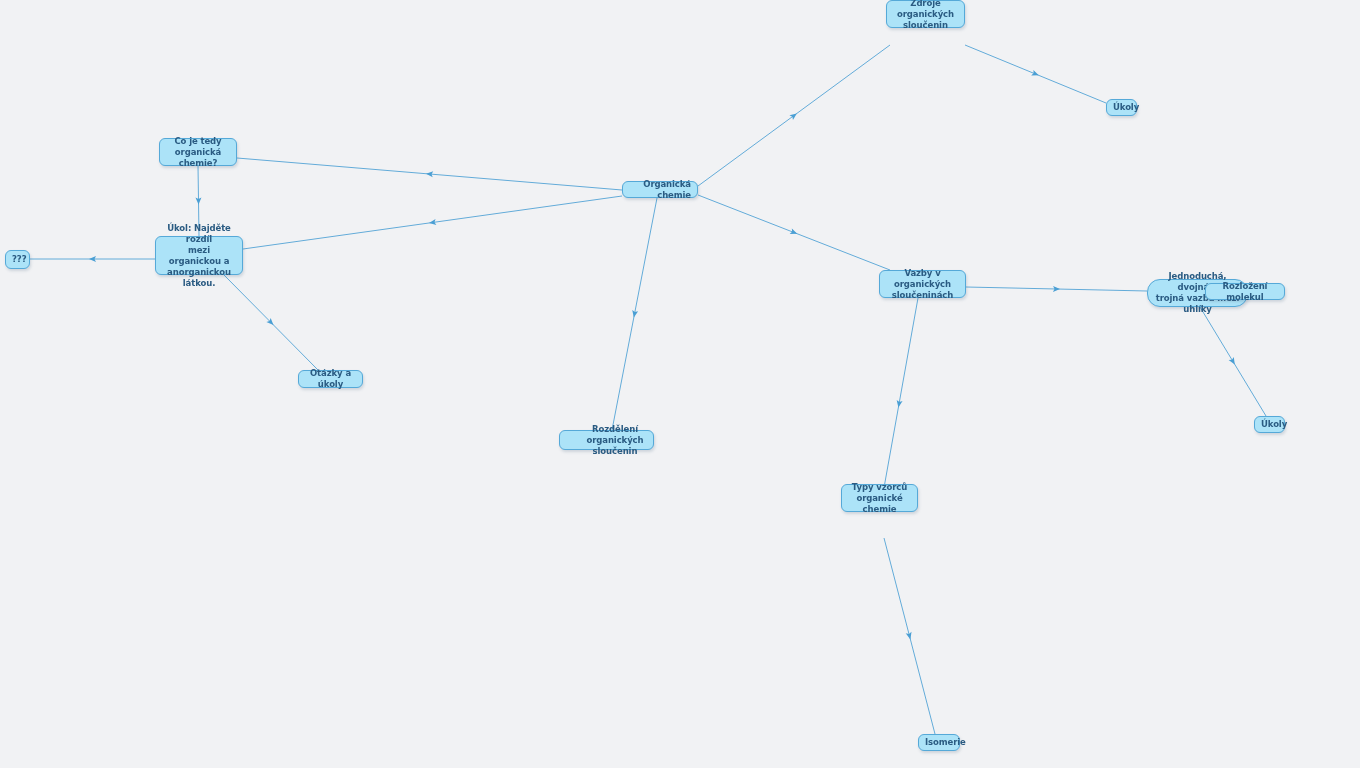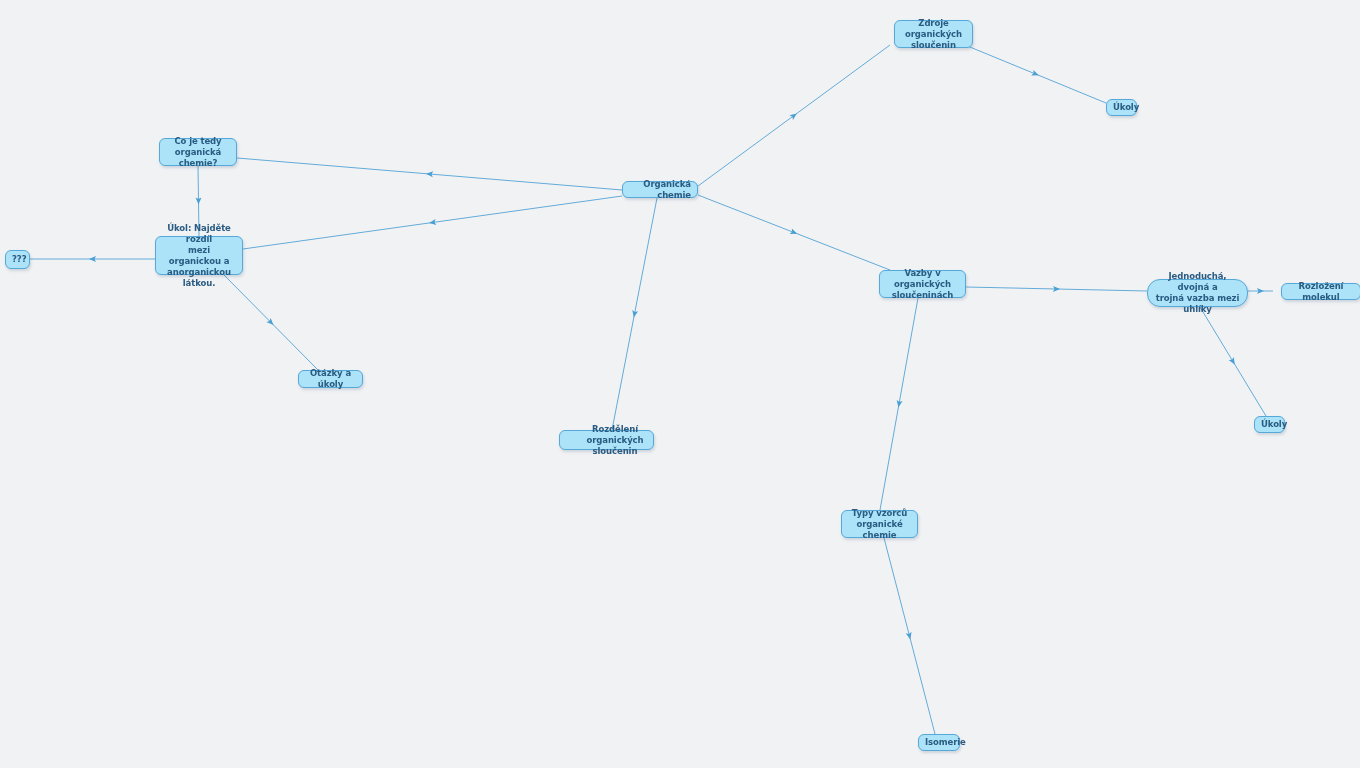--- a/index.html
+++ b/index.html
@@ -103,36 +103,36 @@
       <g>
         <line x1="918" y1="298" x2="880" y2="510" stroke="#4a9fd4" stroke-width="1" opacity="0.85"></line>
         <path d="M -3.5,-3 L 3.5,0 L -3.5,3 L -2,0 Z" fill="#4a9fd4" transform="translate(899,404) rotate(100.16208319400077)"></path>
       </g>
       <g>
         <line x1="884" y1="538" x2="935" y2="734" stroke="#4a9fd4" stroke-width="1" opacity="0.85"></line>
         <path d="M -3.5,-3 L 3.5,0 L -3.5,3 L -2,0 Z" fill="#4a9fd4" transform="translate(909.5,636) rotate(75.41483172725701)"></path>
       </g>
     </svg>
   <div id="node-layer">
-      <div class="node" style="left: 886px; top: 20px; width: 79px; height: 28px; margin-left: 8px;"><span class="node-label">Zdroje organických
+      <div class="node" style="left: 886px; top: 0; width: 79px; height: 28px;"><span class="node-label">Zdroje organických
 sloučenin</span></div>
       <div class="node" style="left: 1106px; top: 99px; width: 31px; height: 17px;"><span class="node-label">Úkoly</span></div>
       <div class="node" style="left: 159px; top: 138px; width: 78px; height: 28px;"><span class="node-label">Co je tedy
 organická chemie?</span></div>
       <div class="node" style="left: 622px; top: 181px; width: 76px; height: 17px; text-align: right;"><span class="node-label">Organická chemie</span></div>
       <div class="node" style="left: 155px; top: 236px; width: 88px; height: 39px;"><span class="node-label">Úkol: Najděte rozdíl
 mezi organickou a
 anorganickou látkou.</span></div>
       <div class="node" style="left: 5px; top: 250px; width: 25px; height: 19px;"><span class="node-label">???</span></div>
       <div class="node" style="left: 879px; top: 270px; width: 87px; height: 28px;"><span class="node-label">Vazby v organických
 sloučeninách</span></div>
       <div class="node" style="left: 1147px; top: 279px; width: 101px; height: 28px; border-radius: 13px;"><span class="node-label">Jednoduchá, dvojná a
 trojná vazba mezi uhlíky</span></div>
-      <div class="node" style="left: 1281px; top: 283px; width: 80px; height: 17px;"><span class="node-label">Rozložení molekul</span></div>
+      <div class="node" style="left: 1205px; top: 283px; width: 80px; height: 17px;"><span class="node-label">Rozložení molekul</span></div>
       <div class="node" style="left: 298px; top: 370px; width: 65px; height: 18px;"><span class="node-label">Otázky a úkoly</span></div>
       <div class="node" style="left: 1254px; top: 416px; width: 31px; height: 17px;"><span class="node-label">Úkoly</span></div>
       <div class="node" style="left: 559px; top: 430px; width: 95px; height: 20px; padding-left: 23px;"><span class="node-label">Rozdělení organických
 sloučenin</span></div>
-      <div class="node" style="left: 841px; top: 510px; width: 77px; height: 28px; justify-content: center;"><span class="node-label">Typy vzorců
+      <div class="node" style="left: 841px; top: 484px; width: 77px; height: 28px; justify-content: center;"><span class="node-label">Typy vzorců
 organické chemie</span></div>
       <div class="node" style="left: 918px; top: 734px; width: 42px; height: 17px;"><span class="node-label">Isomerie</span></div>
     </div>
 </div>
 
 </body></html>

